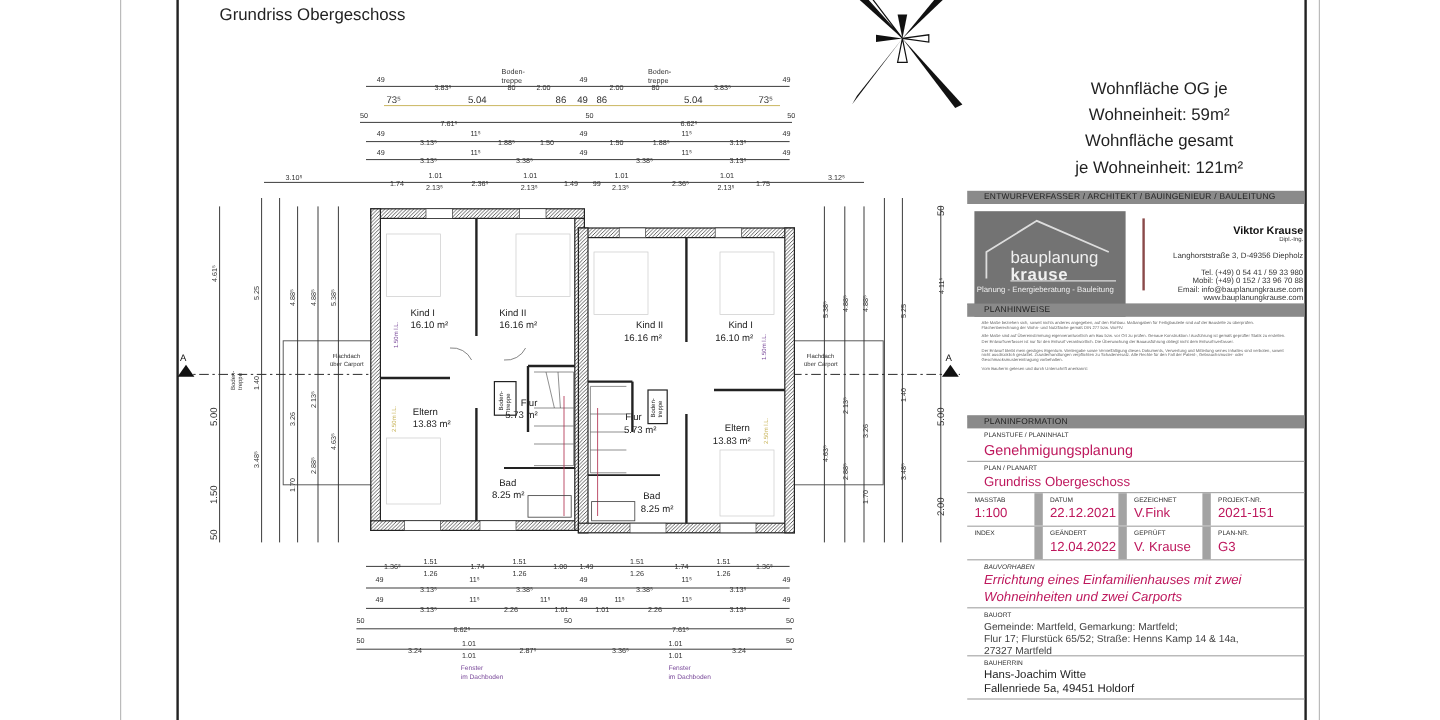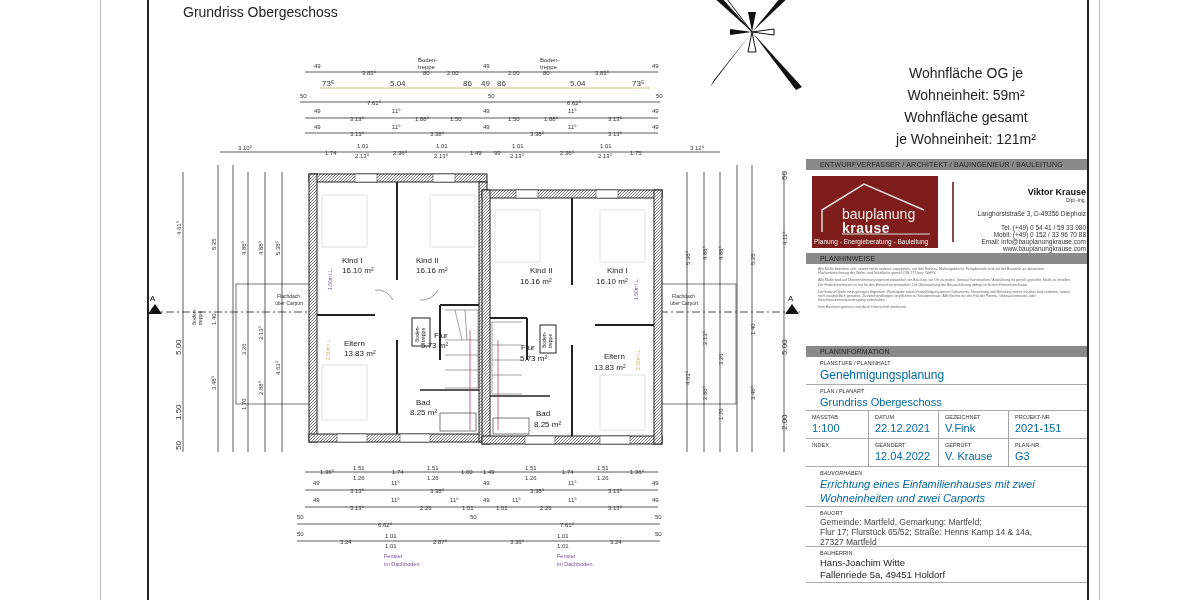--- a/index.html
+++ b/index.html
@@ -17,42 +17,42 @@
 
   .compass { position: absolute; left: 690px; top: -10px; }
 
   .area-summary { position: absolute; left: 826px; top: 62px; width: 280px; text-align: center; font-size: 14px; line-height: 22px; color: #222; }
 
   
   .tb { position: absolute; left: 806px; width: 281px; }
   .tb-header { background: #8a8a8a; color: #222; font-size: 7px; height: 11px; line-height: 11px; padding-left: 14px; letter-spacing: 0.2px; }
   .architect { top: 159px; }
   .architect-body { height: 84px; border-bottom: 1px solid #999; position: relative; }
-  .logo { position: absolute; left: 6px; top: 6px; width: 126px; height: 72px; background: #7f1d1d; padding-left: 44px; }
+  .logo { position: absolute; left: 6px; top: 6px; width: 126px; height: 88px; background: #737373; padding-left: 44px; }
   .logo-text1 { position: absolute; left: 30px; top: 30px; color: #f0f0f0; font-size: 14px; }
   .logo-text2 { position: absolute; left: 30px; top: 44px; color: #f0f0f0; font-size: 14px; font-weight: bold; letter-spacing: 0.5px; }
   .logo-tagline { position: absolute; left: 2px; top: 62px; color: #eee; font-size: 6.5px; white-space: nowrap; }
   .logo-roof { position: absolute; left: 0; top: 0; }
   .divider-red { position: absolute; left: 146px; top: 12px; width: 2px; height: 60px; background: #8a4a4a; }
   .arch-info { position: absolute; left: 150px; top: 6px; width: 130px; text-align: right; font-size: 6.5px; line-height: 7px; color: #333; margin-top: 11px; }
   .arch-name { font-size: 9px; font-weight: bold; line-height: 10px; color: #111; }
   .arch-title { font-size: 5px; line-height: 6px; }
   .arch-addr { margin-top: 7px; margin-bottom: 7px; }
 
   .notes { top: 253px; }
   .notes-body { height: 84px; border-bottom: 1px solid #999; padding: 3px 12px; font-size: 3.5px; line-height: 4.2px; color: #666; }
   .notes-body p { margin-bottom: 3px; }
 
   .planinfo { top: 346px; }
   .pi-row { border-bottom: 1px solid #aaa; position: relative; padding-left: 14px; }
   .pi-label { font-size: 5.5px; color: #333; text-transform: uppercase; line-height: 8px; padding-top: 2px; }
-  .pi-value { font-size: 11px; color: #0369a1; line-height: 14px; }
+  .pi-value { font-size: 11px; color: #be185d; line-height: 14px; }
   .pi-value-lg { font-size: 12px; line-height: 16px; }
   .pi-grid { display: grid; grid-template-columns: 63px 70px 70px 78px; border-bottom: 1px solid #aaa; }
-  .pi-cell { border-right: 1px solid #a3a3a3; padding-left: 6px; height: 27px; }
+  .pi-cell { border-right: 7px solid #a3a3a3; padding-left: 6px; height: 27px; }
   .pi-cell:last-child { border-right: none; }
   .pi-cell .pi-value { font-size: 11px; line-height: 15px; }
   .pi-addr { font-size: 8.5px; line-height: 10px; color: #444; }
   .pi-client { font-size: 9.5px; line-height: 12px; color: #222; }
 
   svg text { font-family: "Liberation Sans", sans-serif; }
 </style>
 </head>
 <body>
 

